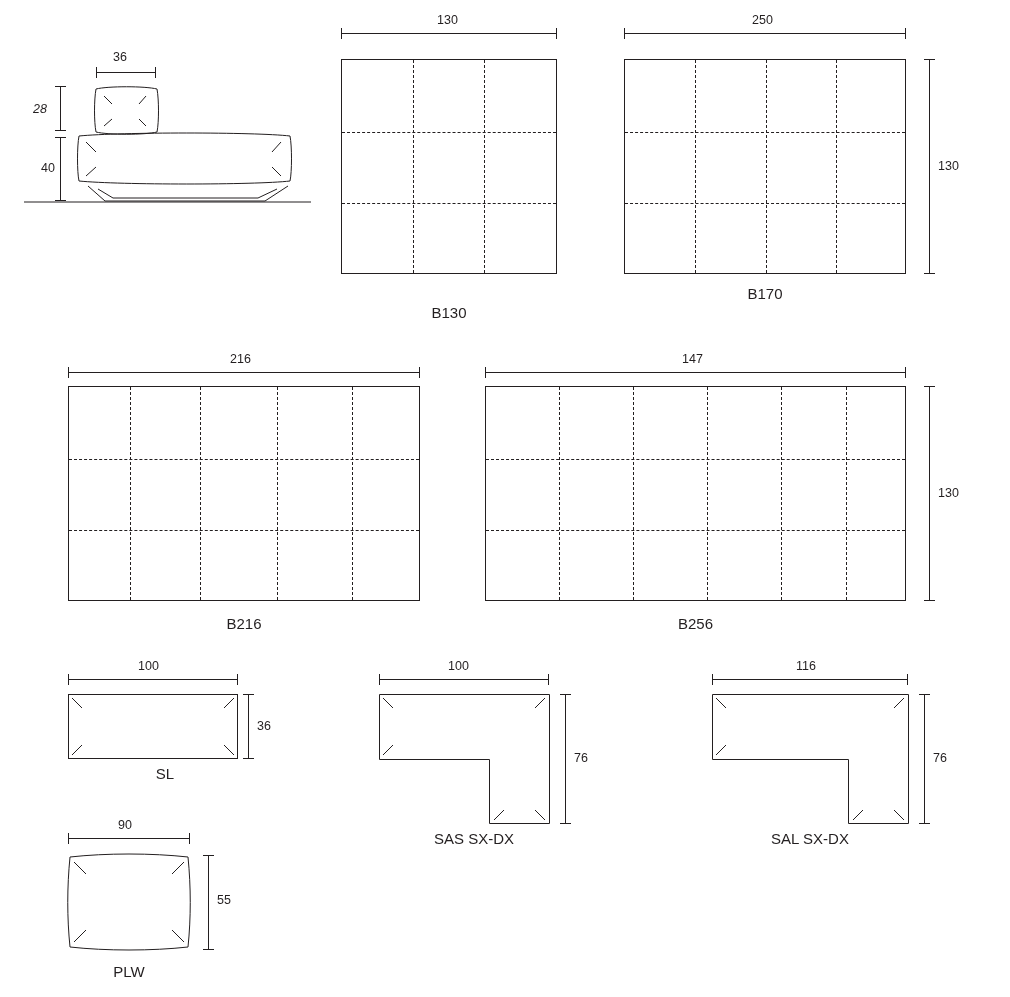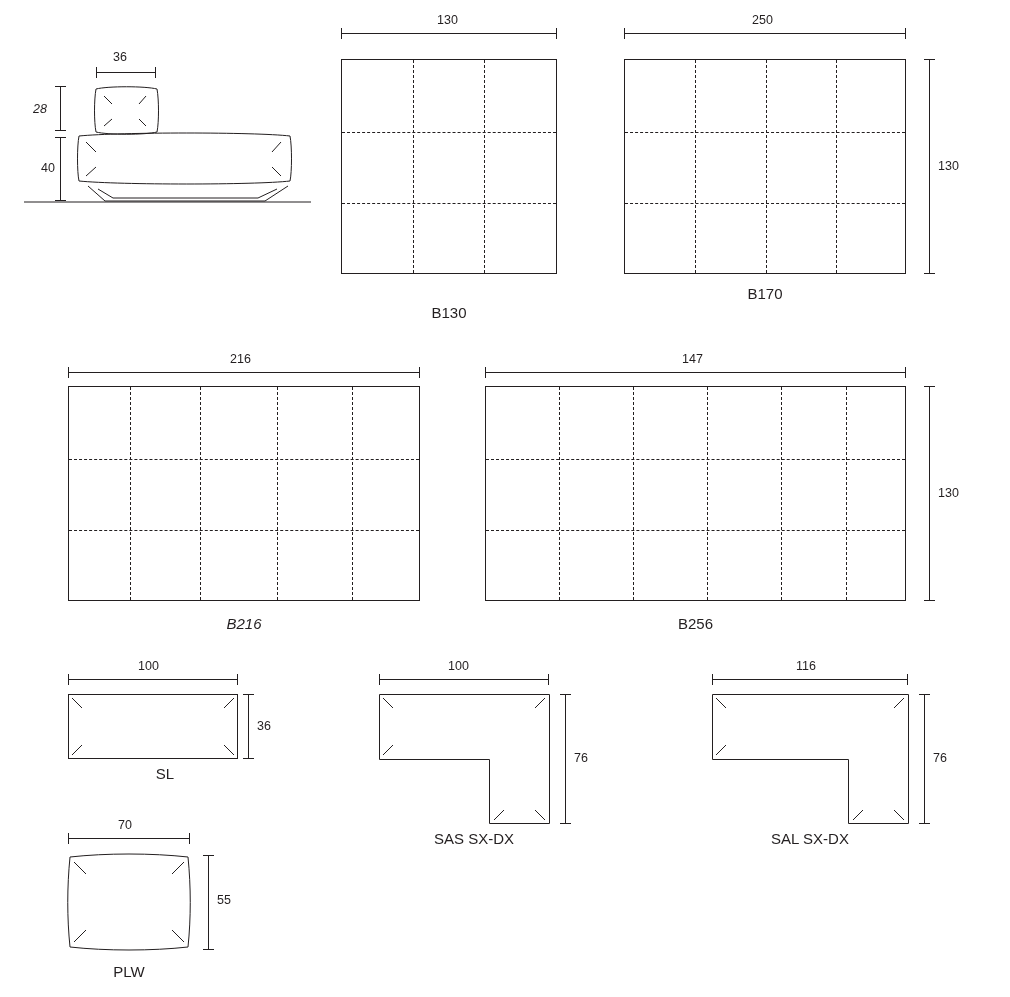--- a/index.html
+++ b/index.html
@@ -154,21 +154,21 @@
     <div class="dim-lbl" style="left:230px; top:352px;">216</div>
 
     <div class="mod" style="left:68px; top:386px; width:352px; height:215px;">
       <div class="seam-v" style="left:61px;"></div>
       <div class="seam-v" style="left:131px;"></div>
       <div class="seam-v" style="left:208px;"></div>
       <div class="seam-v" style="left:283px;"></div>
       <div class="seam-h" style="top:72px;"></div>
       <div class="seam-h" style="top:143px;"></div>
     </div>
-    <div class="name-lbl" style="left:68px; top:615px; width:352px;font-style:italic;">B216</div>
+    <div class="name-lbl" style="left:68px; top:615px; width:352px;">B216</div>
   </div>
 
   <div>
     <div class="dim-h" style="left:485px; top:372px; width:421px;"></div>
     <div class="dim-lbl" style="left:682px; top:352px;">147</div>
 
     <div class="mod" style="left:485px; top:386px; width:421px; height:215px;">
       <div class="seam-v" style="left:73px;"></div>
       <div class="seam-v" style="left:147px;"></div>
       <div class="seam-v" style="left:221px;"></div>
@@ -234,21 +234,21 @@
     </svg>
 
     <div class="dim-v" style="left:924px; top:694px; height:130px;"></div>
     <div class="dim-lbl" style="left:933px; top:751px;">76</div>
 
     <div class="name-lbl" style="left:710px; top:830px; width:200px; text-align:center;">SAL SX-DX</div>
   </div>
 
   <div>
     <div class="dim-h" style="left:68px; top:838px; width:122px;"></div>
-    <div class="dim-lbl" style="left:118px; top:818px;">70</div>
+    <div class="dim-lbl" style="left:118px; top:818px;">90</div>
 
     <svg class="svg-abs" style="left:66px; top:852px;" width="126" height="100" viewBox="0 0 126 100">
       <g fill="#ffffff" stroke="#231f20" stroke-width="1">
         <path d="M4,5 C40,1 86,1 122,5 C125,35 125,66 122,95 C86,99 40,99 4,95 C1,66 1,35 4,5 Z"></path>
       </g>
       <g fill="none" stroke="#231f20" stroke-width="1">
         <path d="M8,10 L20,22 M118,10 L106,22 M8,90 L20,78 M118,90 L106,78"></path>
       </g>
     </svg>
 

